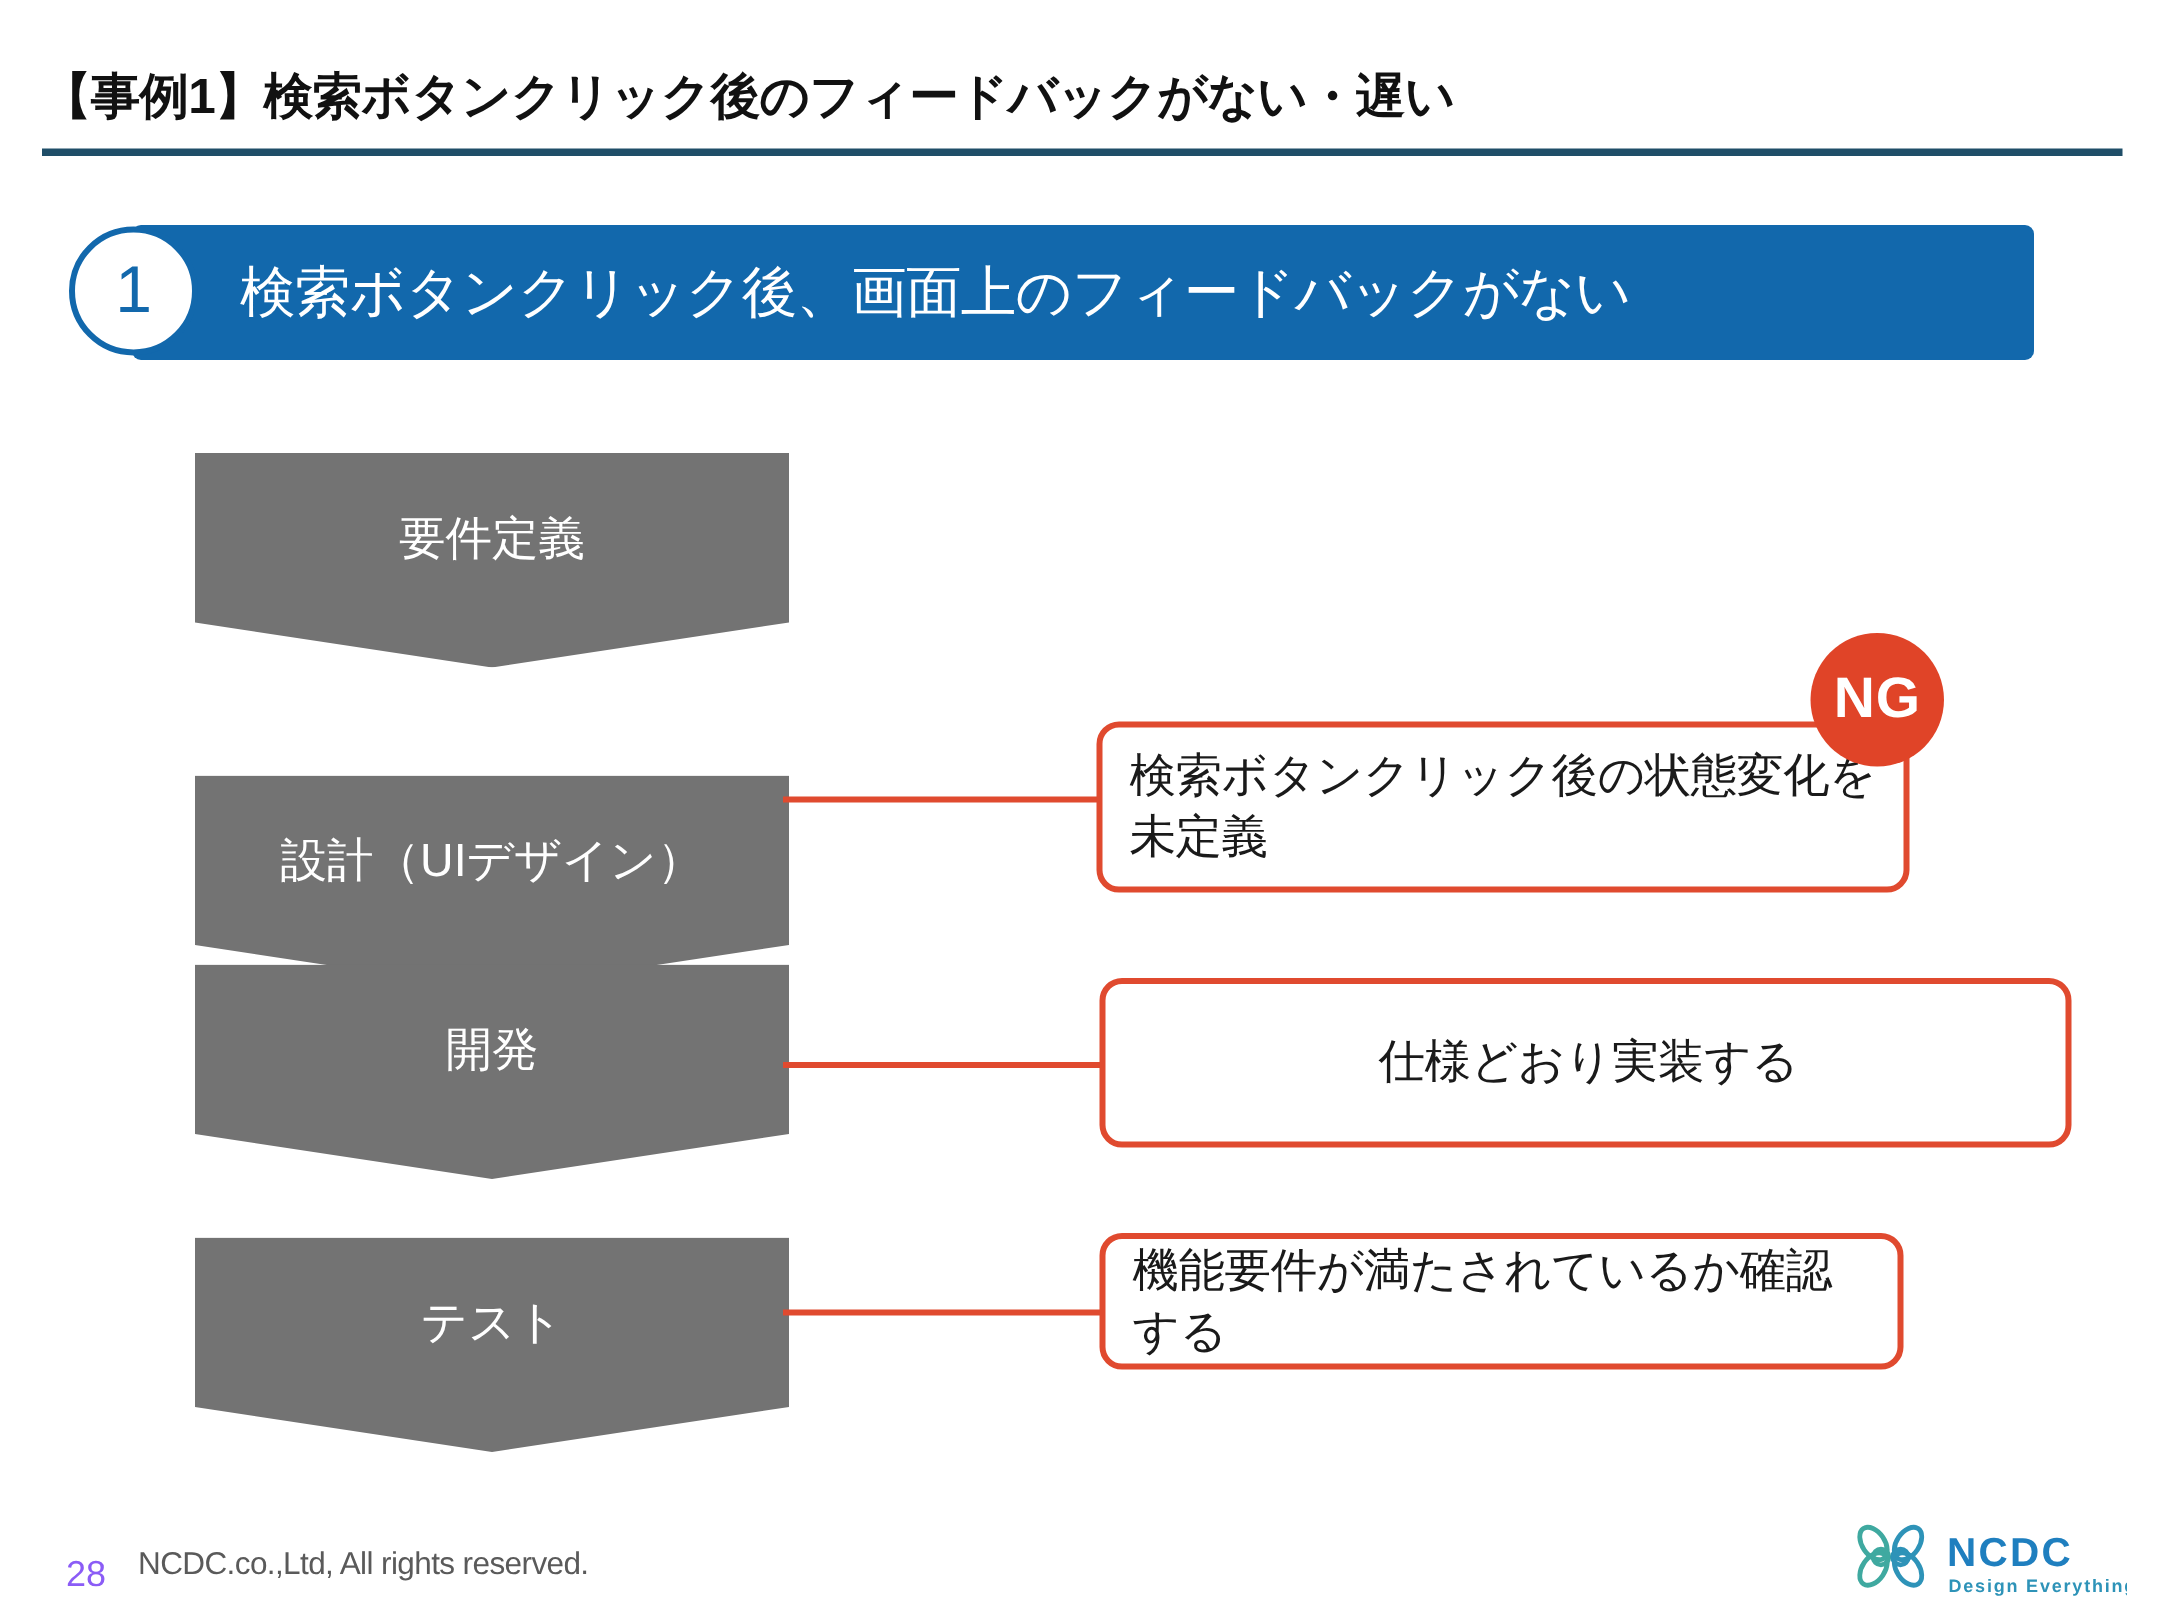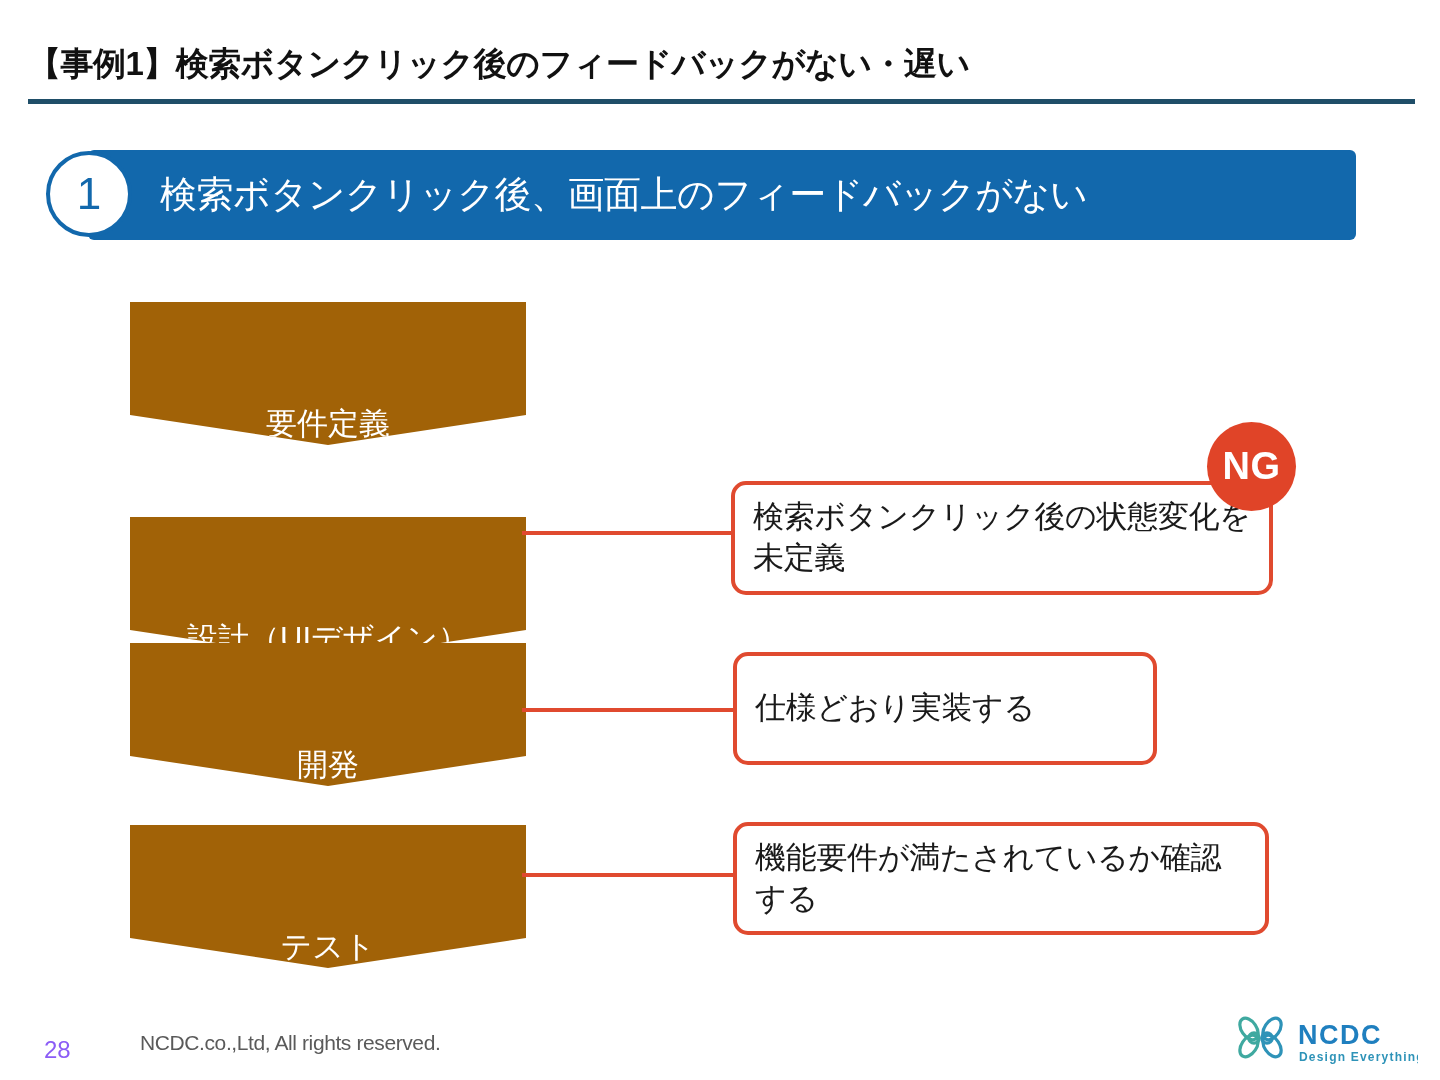--- a/index.html
+++ b/index.html
@@ -75,25 +75,25 @@
     font-size: 44px;
     line-height: 1;
   }
 
   
   .chevron {
     position: absolute;
     left: 130px;
     width: 396px;
     height: 143px;
-    background: #a16207;
+    background: #737373;
     -webkit-clip-path: polygon(0 0, 100% 0, 100% 79%, 50% 100%, 0 79%);
     clip-path: polygon(0 0, 100% 0, 100% 79%, 50% 100%, 0 79%);
     display: flex;
-    align-items: flex-end;
+    align-items: flex-start;
     justify-content: center;
   }
   .chevron-label {
     margin-top: 36px;
     color: #ffffff;
     font-size: 31px;
     letter-spacing: 0px;
     white-space: nowrap;
   }
   .chev-1 { top: 302px; }
@@ -124,22 +124,22 @@
     align-items: center;
   }
   .callout-text {
     padding: 0 14px 0 18px;
     font-size: 31px;
     color: #1A1A1A;
     line-height: 1.32;
     letter-spacing: -0.3px;
   }
   .callout-1 { left: 731px; top: 481px; width: 542px; height: 114px; }
-  .callout-2 { left: 733px; top: 652px; width: 424px; height: 113px; }
-  .callout-3 { left: 733px; top: 822px; width: 536px; height: 113px; }
+  .callout-2 { left: 733px; top: 652px; width: 648px; height: 113px; justify-content: center; }
+  .callout-3 { left: 733px; top: 822px; width: 536px; height: 91px; }
 
   
   .ng-badge {
     position: absolute;
     left: 1207px;
     top: 422px;
     width: 89px;
     height: 89px;
     border-radius: 50%;
     background: #E04428;
@@ -160,21 +160,20 @@
     font-size: 24px;
     color: #8b5cf6;
   }
   .footer-copy {
     position: absolute;
     left: 92px;
     top: 1031px;
     font-size: 21px;
     color: #5A5A5A;
     letter-spacing: -0.4px;
-    margin-left: 48px;
   }
   .logo {
     position: absolute;
     left: 1232px;
     top: 1014px;
     width: 186px;
     height: 54px;
   }
 </style>
 </head>

